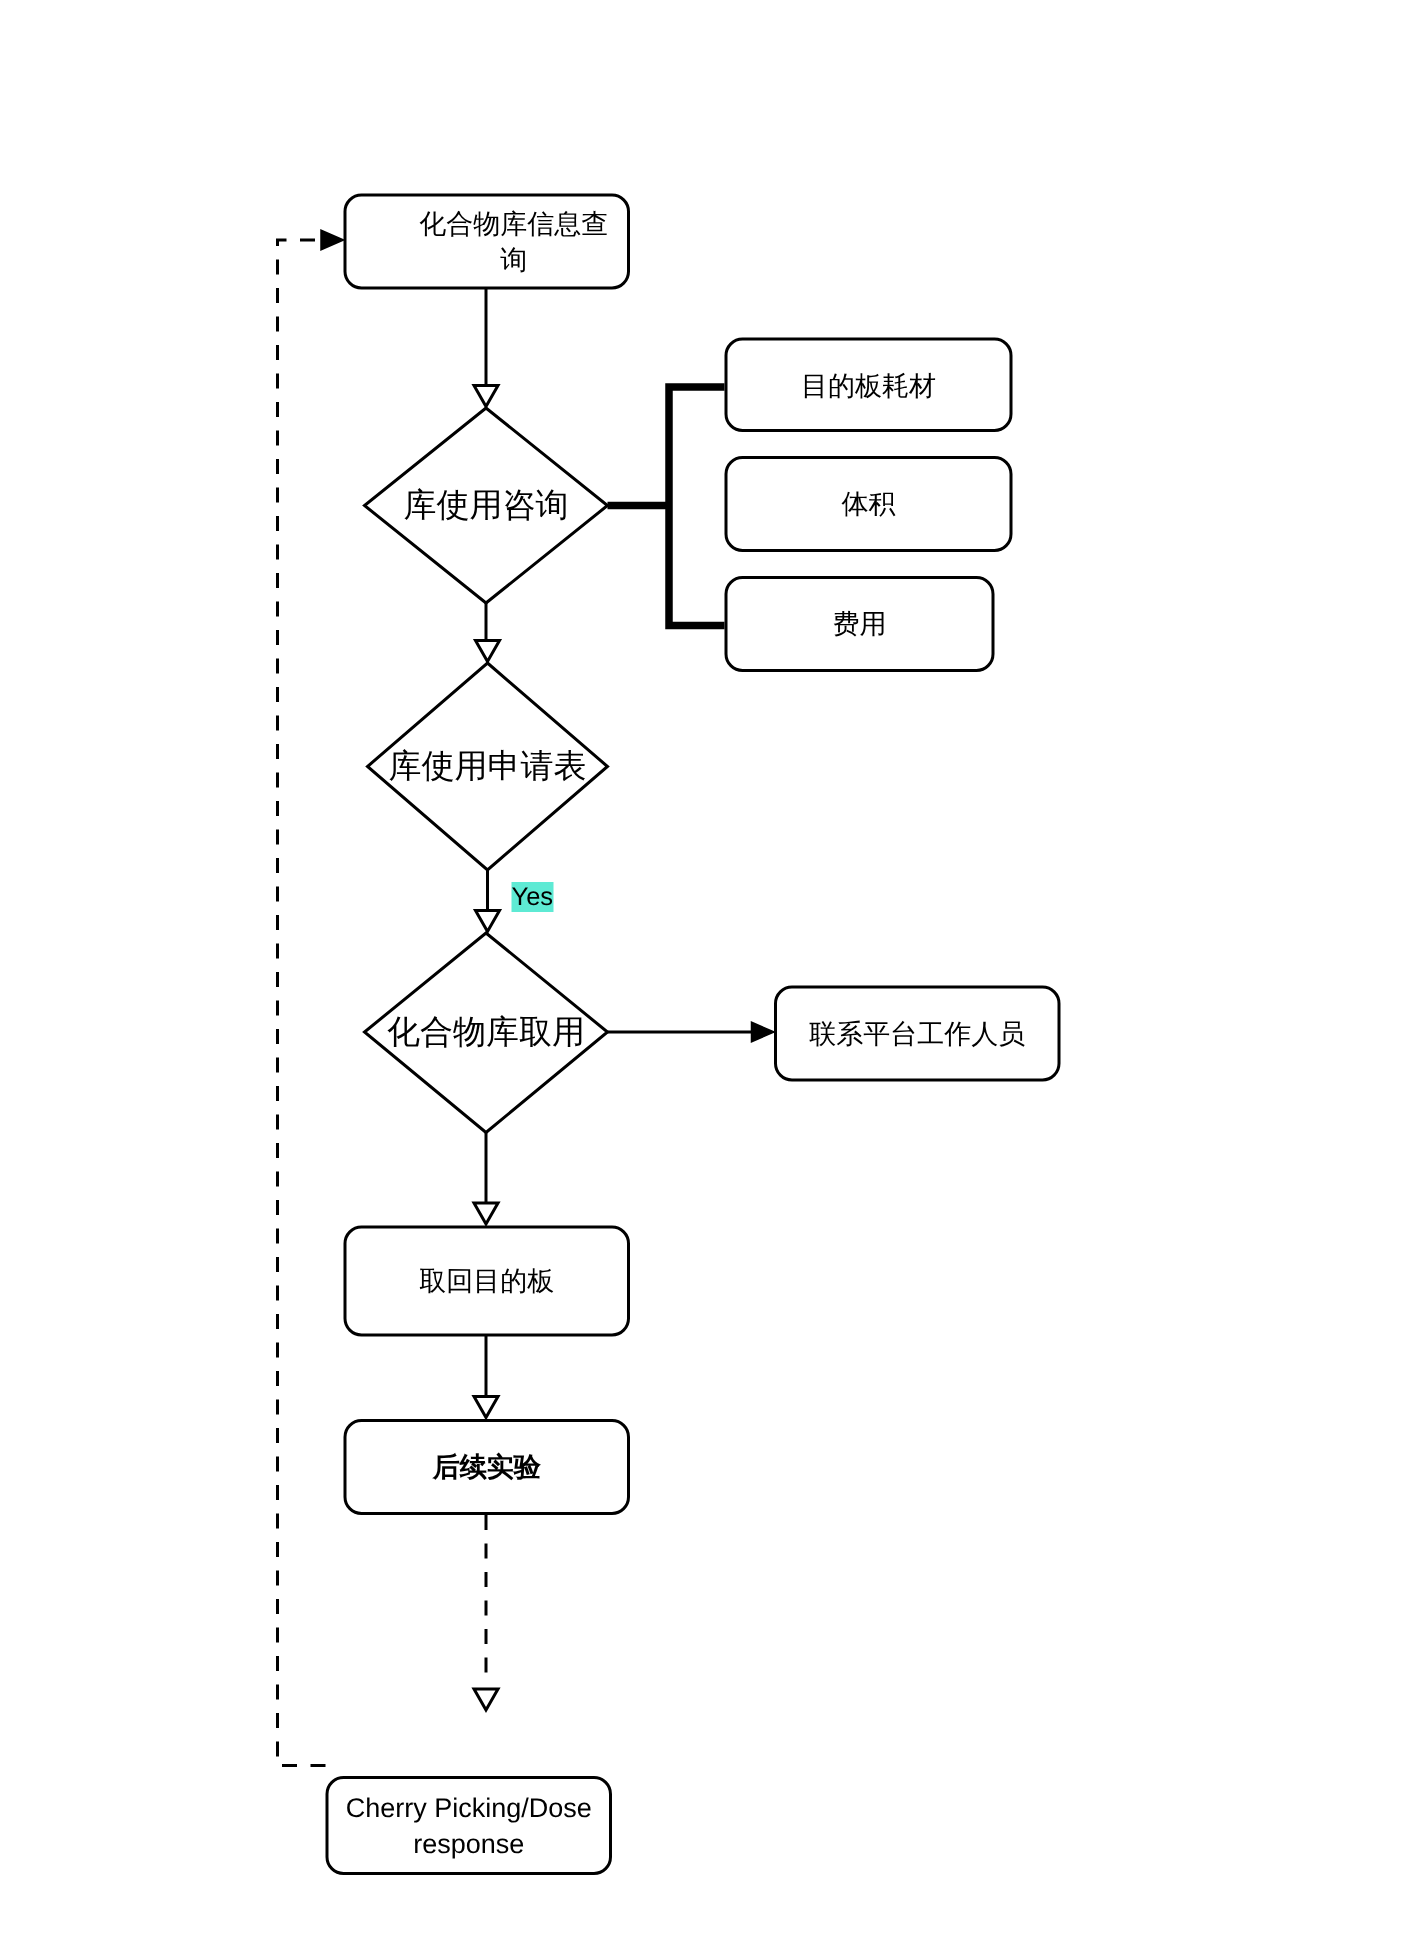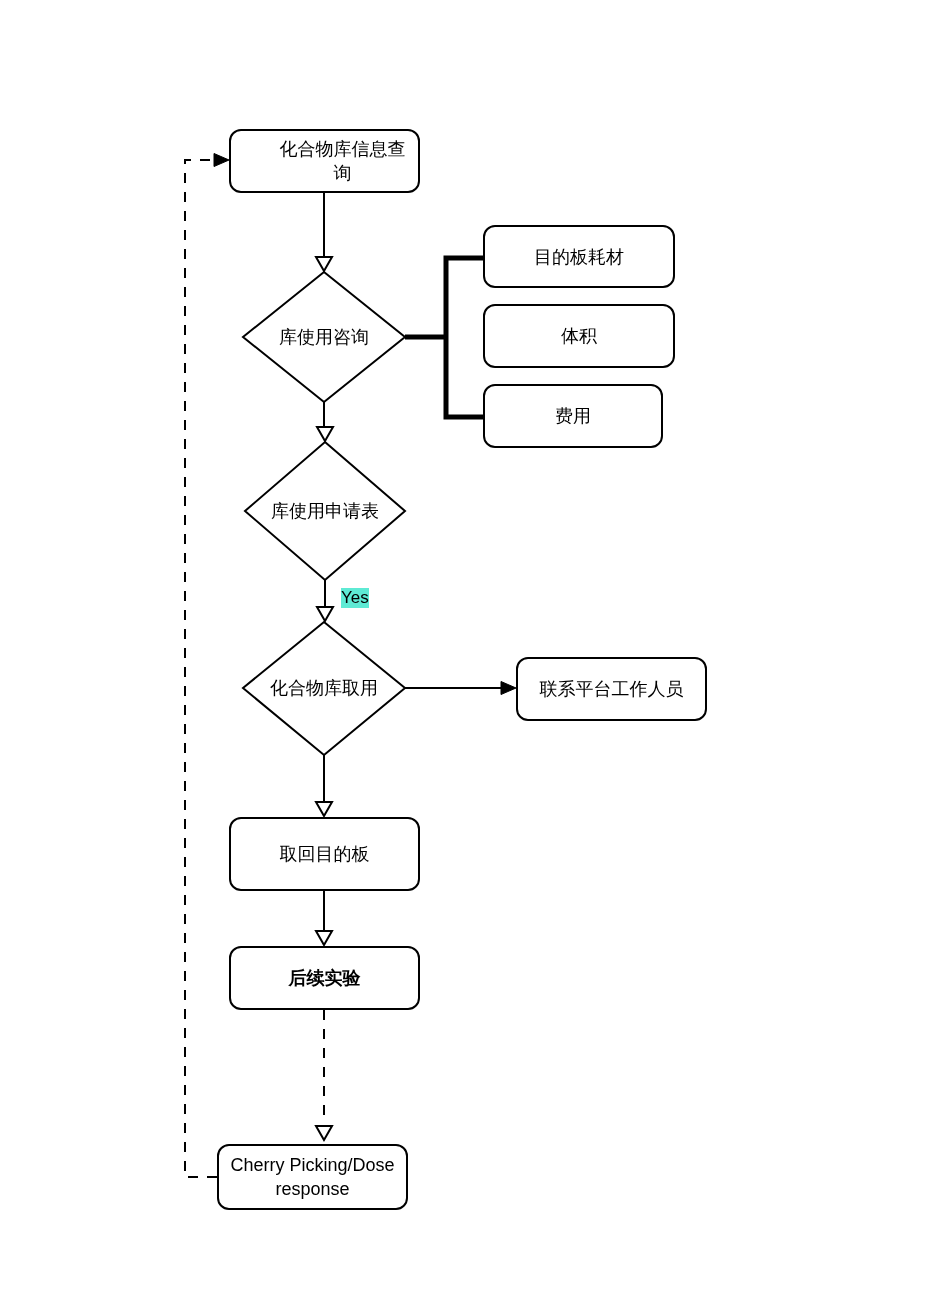--- a/index.html
+++ b/index.html
@@ -36,39 +36,39 @@
     font-size: 18px;
     line-height: 24px;
     padding: 2px 8px;
   }
   .diamond-label {
     position: absolute;
     display: flex;
     align-items: center;
     justify-content: center;
     text-align: right;
-    font-size: 18px;
+    font-size: 22px;
     line-height: 22px;
     pointer-events: none;
   }
   .edge-label {
     position: absolute;
     font-size: 17px;
     line-height: 20px;
     background: #5eead4;
   }
   
   #n-start    { left: 229px; top: 129px;  width: 191px; height: 64px; padding-left: 44px; }
   #n-info1    { left: 483px; top: 225px;  width: 192px; height: 63px; }
   #n-info2    { left: 483px; top: 304px;  width: 192px; height: 64px; }
   #n-info3    { left: 483px; top: 384px;  width: 180px; height: 64px; }
   #n-contact  { left: 516px; top: 657px;  width: 191px; height: 64px; }
   #n-retrieve { left: 229px; top: 817px;  width: 191px; height: 74px; }
   #n-followup { left: 229px; top: 946px;  width: 191px; height: 64px; font-weight: bold; }
-  #n-cherry   { left: 217px; top: 1144px; width: 191px; height: 66px; }
+  #n-cherry   { left: 217px; top: 1184px; width: 191px; height: 66px; }
   #l-d1 { left: 253px; top: 315px; width: 142px; height: 44px; }
   #l-d2 { left: 253px; top: 489px; width: 144px; height: 44px; }
   #l-d3 { left: 253px; top: 666px; width: 142px; height: 44px; }
   #l-yes { left: 341px; top: 588px; }
 </style>
 </head>
 <body>
 
 <div class="canvas">
 

